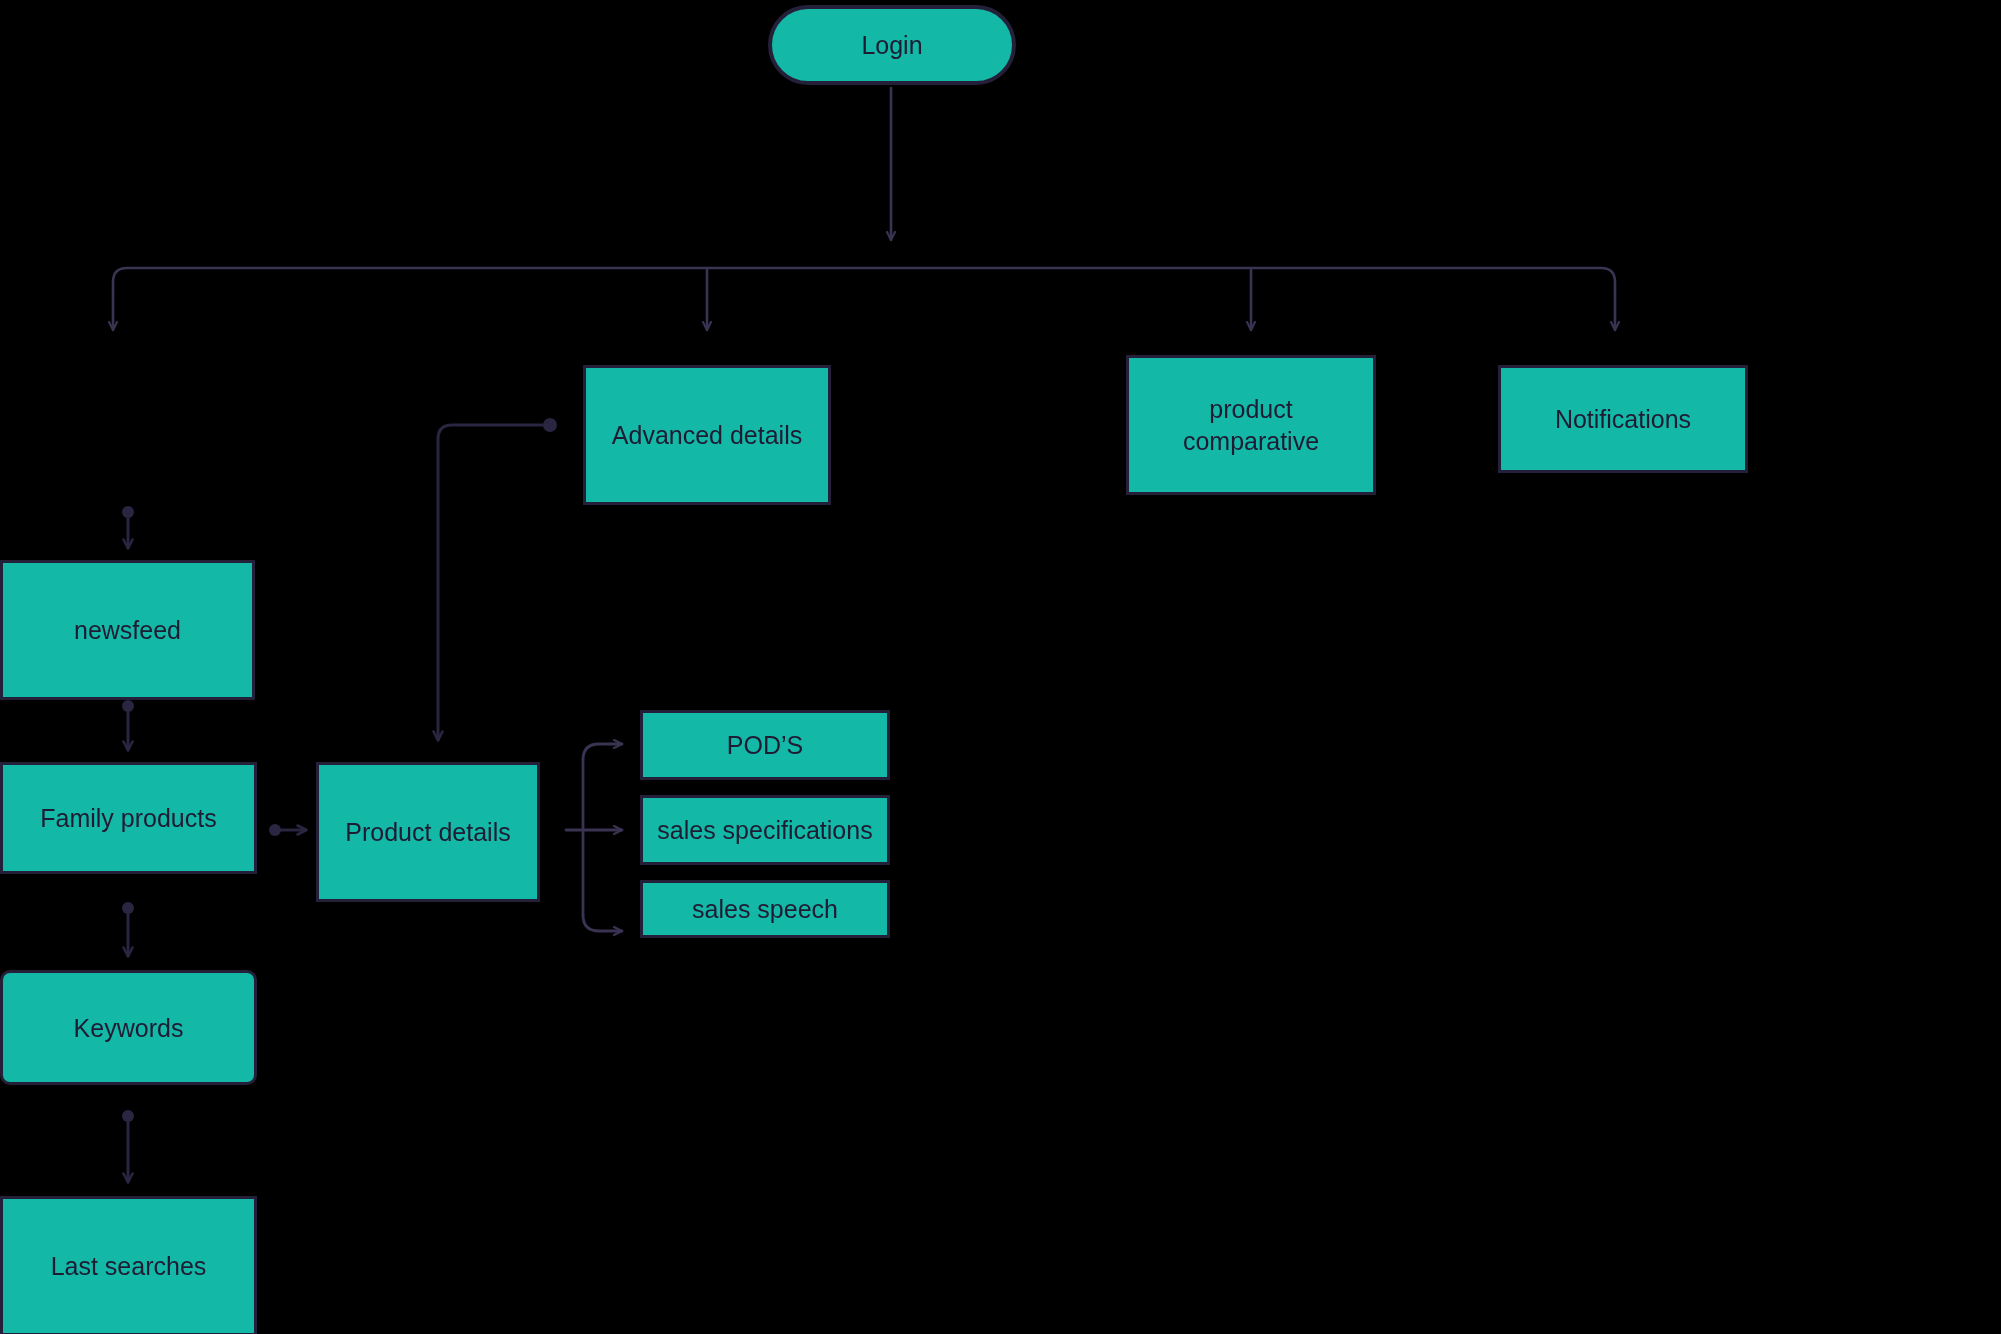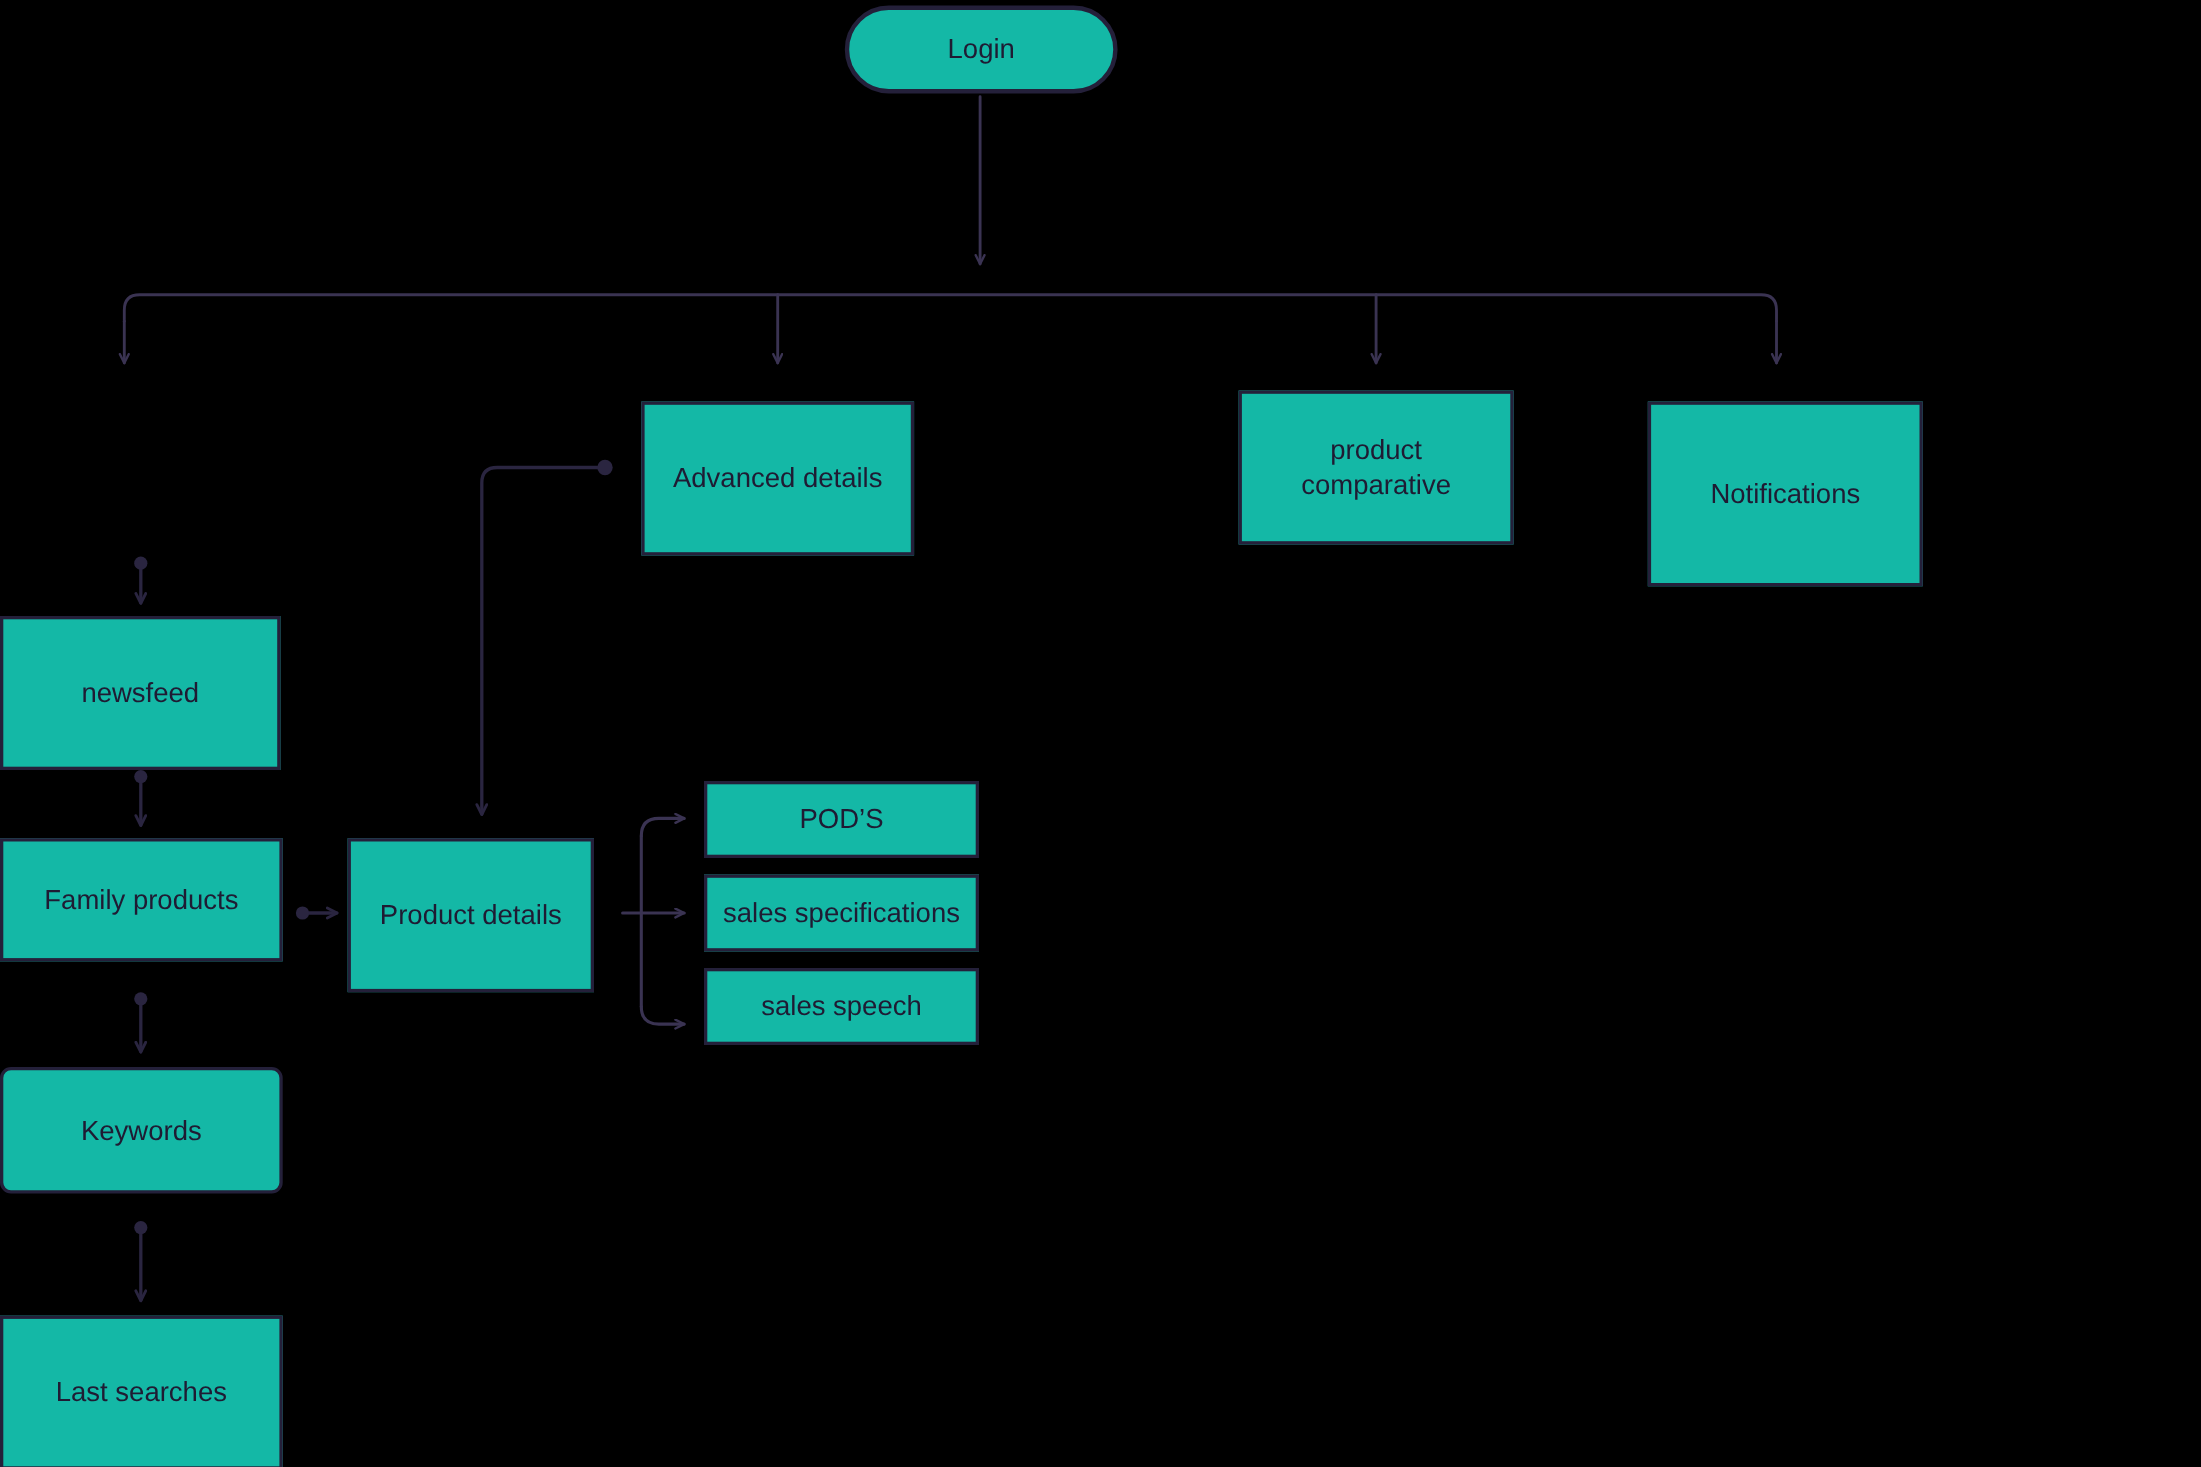--- a/index.html
+++ b/index.html
@@ -86,21 +86,21 @@
 
   <div class="node" style="left:583px;top:365px;width:248px;height:140px;">
     <span class="lbl">Advanced details</span>
   </div>
 
   <div class="node" style="left:1126px;top:355px;width:250px;height:140px;">
     <span class="lbl">product
 comparative</span>
   </div>
 
-  <div class="node" style="left:1498px;top:365px;width:250px;height:168px;">
+  <div class="node" style="left:1498px;top:365px;width:250px;height:108px;">
     <span class="lbl">Notifications</span>
   </div>
 
   <div class="node" style="left:0px;top:560px;width:255px;height:140px;">
     <span class="lbl">newsfeed</span>
   </div>
 
   <div class="node" style="left:0px;top:762px;width:257px;height:112px;text-align:right;">
     <span class="lbl">Family products</span>
   </div>
@@ -118,17 +118,17 @@
   </div>
 
   <div class="node" style="left:640px;top:710px;width:250px;height:70px;">
     <span class="lbl">POD’S</span>
   </div>
 
   <div class="node" style="left:640px;top:795px;width:250px;height:70px;">
     <span class="lbl">sales specifications</span>
   </div>
 
-  <div class="node" style="left:640px;top:880px;width:250px;height:70px;">
+  <div class="node" style="left:640px;top:880px;width:250px;height:58px;">
     <span class="lbl">sales speech</span>
   </div>
 
 </div>
 
 </body></html>

